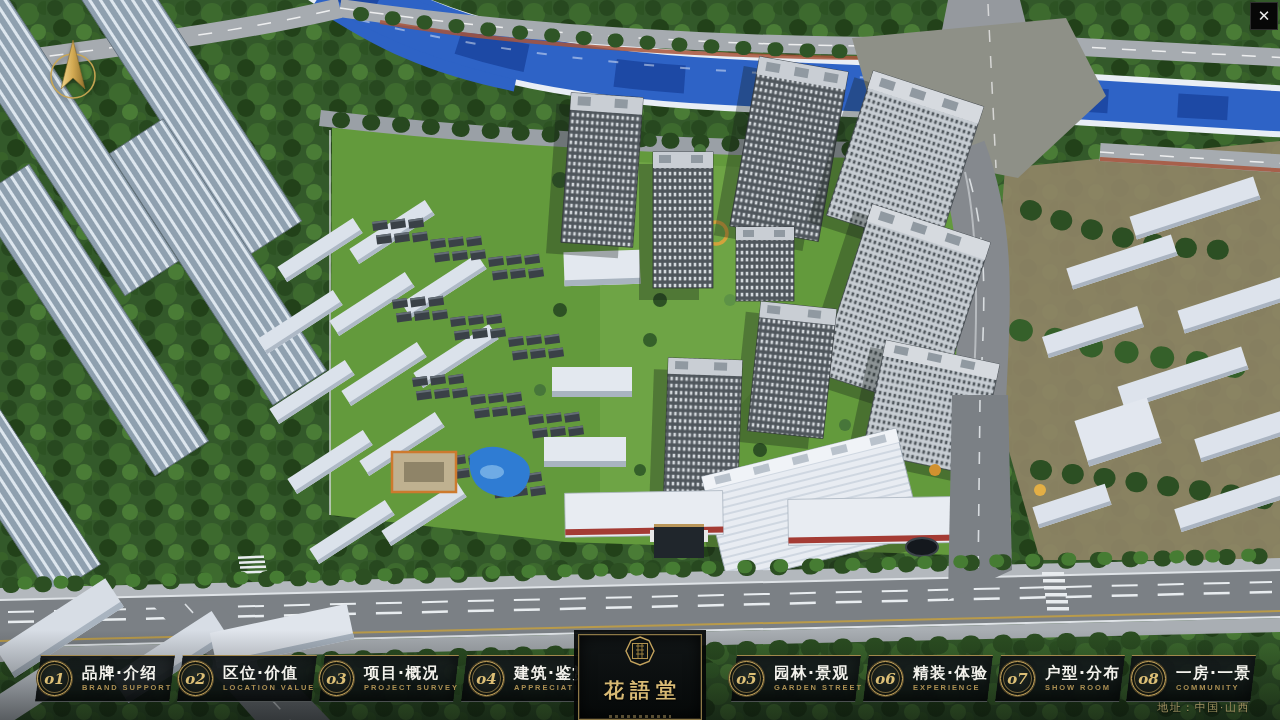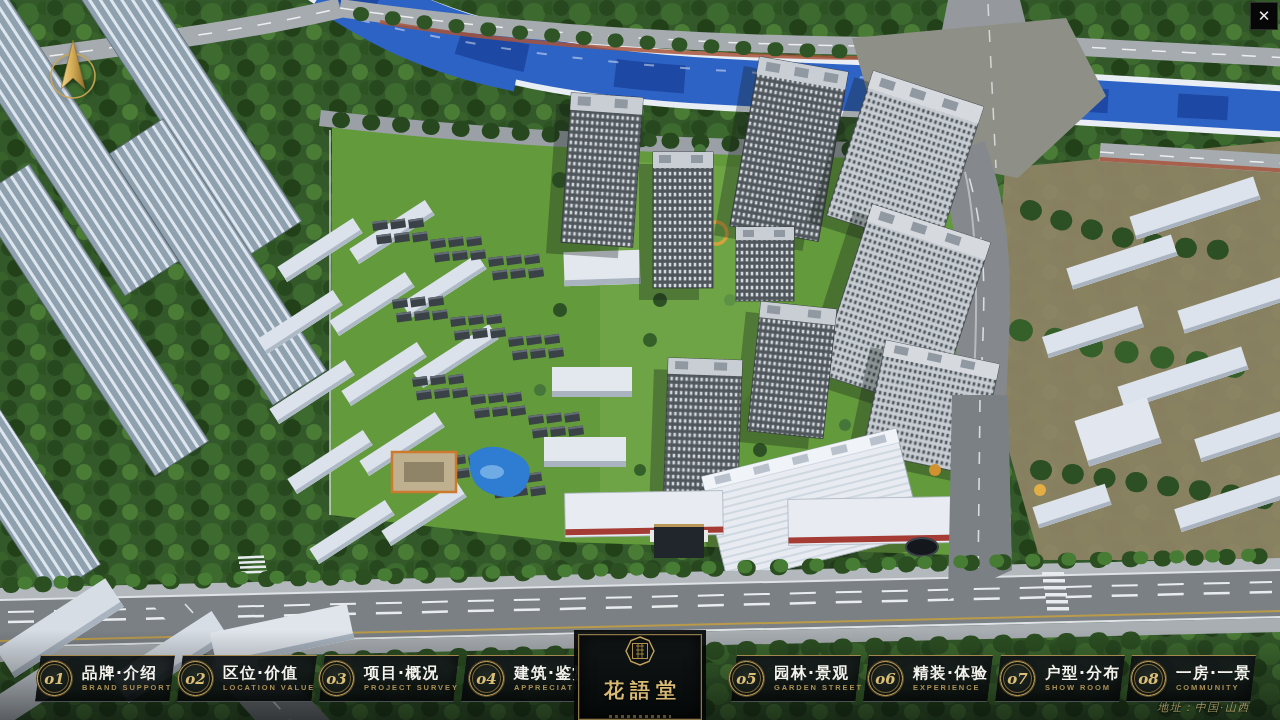--- a/index.html
+++ b/index.html
@@ -46,21 +46,21 @@
             border:1px solid #8d7947;
             box-shadow:0 0 0 4px rgba(4,7,7,.92), inset 0 0 0 1px rgba(45,40,26,.9), inset 0 0 16px rgba(0,0,0,.85);
             display:flex;flex-direction:column;align-items:center;justify-content:center;gap:11px;cursor:pointer;}
   .logo-title{color:#d8ba74;font:700 20px "DejaVu Serif",serif;letter-spacing:6px;margin-right:-6px;
               text-shadow:0 1px 1px #000;}
   .logo-caption{width:62px;height:3px;opacity:.55;
                 background:repeating-linear-gradient(90deg,rgba(195,168,106,.8) 0 3px,transparent 3px 6px);}
 
   
   .address{position:absolute;right:30px;bottom:5px;color:rgba(186,166,113,.88);font-size:11px;
-           letter-spacing:1.5px;font-style:italic;text-shadow:0 1px 1px rgba(0,0,0,.7);}
+           letter-spacing:1.5px;text-shadow:0 1px 1px rgba(0,0,0,.7);}
 </style>
 </head>
 <body>
 
 <div class="stage">
 
 <svg class="scene" width="1280" height="720" viewBox="0 0 1280 720">
   <defs>
     <pattern id="pForest" width="46" height="40" patternUnits="userSpaceOnUse">
       <rect width="46" height="40" fill="#33592a"></rect>

